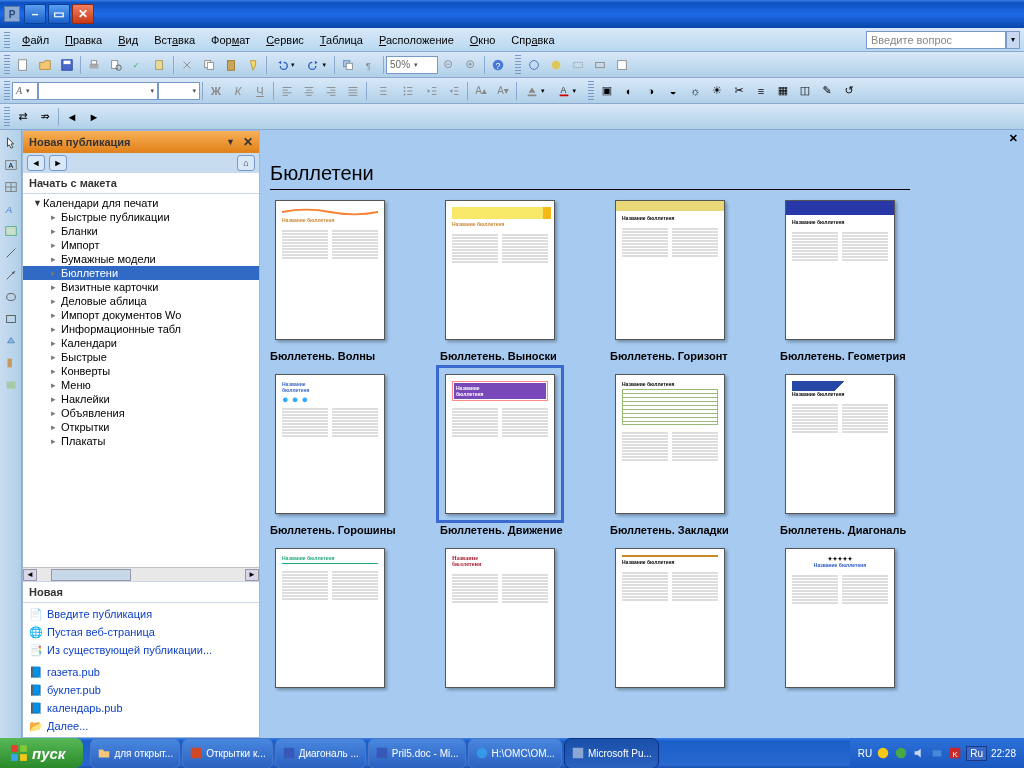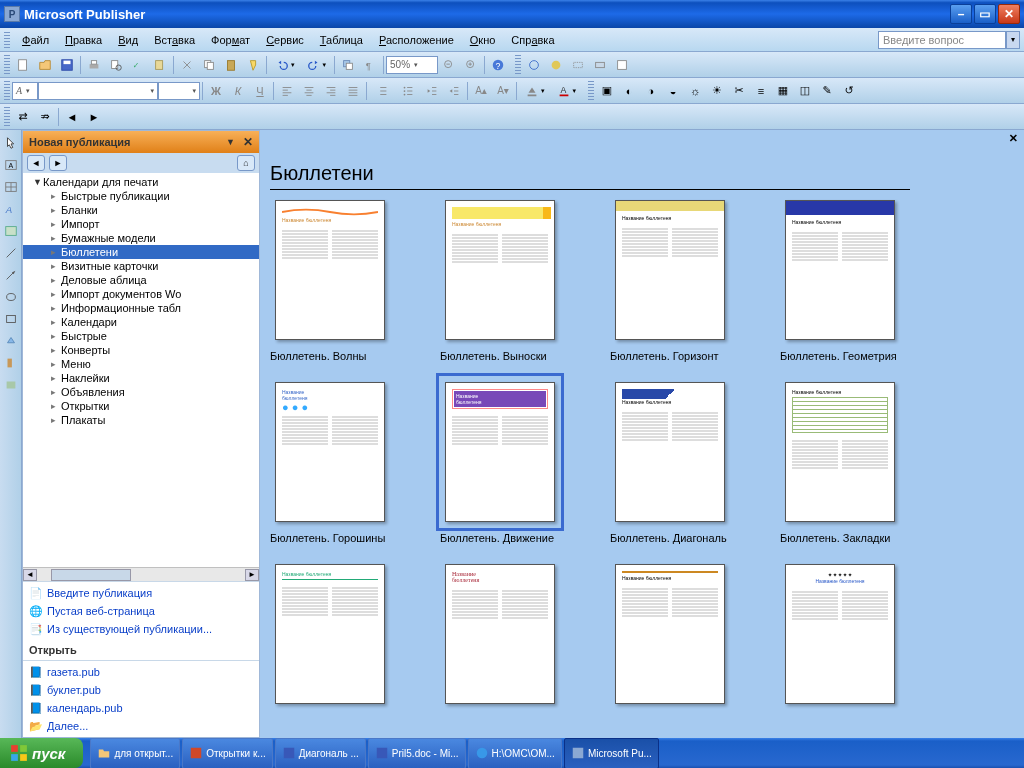--- a/index.html
+++ b/index.html
@@ -8,21 +8,21 @@
 .titlebar .icon { width: 16px; height: 16px; background: #8aa8d3; border: 1px solid #5a7aa8; margin-right: 4px; display: flex; align-items: center; justify-content: center; font-size: 10px; color: #2a4a78; font-weight: bold; }
 .titlebar .title { font-weight: bold; font-size: 13px; flex: 1; }
 .win-btns { display: flex; gap: 2px; }
 .win-btn { width: 22px; height: 20px; border-radius: 2px; display: flex; align-items: center; justify-content: center; font-weight: bold; color: white; font-size: 12px; }
 .win-btn.min, .win-btn.max { background: linear-gradient(to bottom, #5a9ff0, #1a5fc8); border: 1px solid #0a3f98; }
 .win-btn.close { background: linear-gradient(to bottom, #f08060, #c83818); border: 1px solid #982808; }
 .menubar { height: 24px; background: linear-gradient(to bottom, #d8e8f8, #b8d8f0); display: flex; align-items: center; padding: 0 4px; border-bottom: 1px solid #8aa8d0; }
 .menu-dots { width: 6px; height: 16px; background: repeating-linear-gradient(to bottom, #7898c8 0 1px, transparent 1px 3px); margin-right: 4px; }
 .menu-item { padding: 2px 8px; color: #000; }
 .menu-item u { text-decoration: underline; }
-.help-search { margin-left: auto; width: 128px; height: 18px; background: white; border: 1px solid #7898c8; padding: 0 4px; color: #888; display: flex; align-items: center; }
+.help-search { margin-left: auto; width: 140px; height: 18px; background: white; border: 1px solid #7898c8; padding: 0 4px; color: #888; display: flex; align-items: center; }
 .help-dd { width: 14px; height: 18px; background: #c8d8f0; border: 1px solid #7898c8; display: flex; align-items: center; justify-content: center; font-size: 8px; }
 .toolbar { height: 26px; background: linear-gradient(to bottom, #d8e8f8, #b0d0e8); display: flex; align-items: center; padding: 0 2px; border-bottom: 1px solid #8aa8d0; }
 .tb-grip { width: 6px; height: 20px; background: repeating-linear-gradient(to bottom, #7898c8 0 1px, transparent 1px 3px); margin: 0 2px; }
 .tb-btn { width: 20px; height: 20px; margin: 0 1px; display: flex; align-items: center; justify-content: center; border: 1px solid transparent; }
 .tb-btn.wide { width: auto; padding: 0 4px; gap: 2px; }
 .tb-btn svg { width: 14px; height: 14px; }
 .tb-sep { width: 1px; height: 18px; background: #8aa8d0; margin: 0 2px; }
 .tb-combo { height: 18px; background: white; border: 1px solid #7898c8; padding: 0 3px; display: inline-flex; align-items: center; font-size: 10px; color: #666; }
 .tb-combo .dd-arr { margin-left: 4px; font-size: 7px; color: #555; }
 .main-area { display: flex; height: calc(768px - 28px - 24px - 26px - 26px - 26px - 30px); }
@@ -44,39 +44,38 @@
 .hscroll { position: absolute; bottom: 0; left: 0; right: 0; height: 14px; background: #e8e8e8; border-top: 1px solid #c0c0c0; display: flex; align-items: center; }
 .hscroll .thumb { height: 12px; width: 80px; background: #c8d8e8; border: 1px solid #9898a8; margin-left: 14px; }
 .hscroll .arr-btn { width: 14px; height: 12px; background: #d8d8e8; border: 1px solid #9898a8; display: flex; align-items: center; justify-content: center; font-size: 8px; }
 .hscroll .arr-btn.r { margin-left: auto; }
 .tp-list { padding: 2px 6px; }
 .tp-list-item { display: flex; align-items: center; gap: 4px; padding: 2px 0; color: #0a3fc8; }
 .tp-list-item .fi { width: 14px; height: 14px; display: inline-flex; align-items: center; justify-content: center; }
 .canvas { flex: 1; background: #a6caf0; position: relative; overflow: hidden; }
 .canvas-close { position: absolute; right: 6px; top: 2px; font-family: Arial; font-size: 11px; font-weight: bold; }
 .gallery-title { font-size: 20px; font-family: Arial; padding: 32px 0 4px 0; margin: 0 0 10px 0; border-bottom: 1px solid #000; width: 640px; margin-left: 10px; }
-.gallery { display: flex; flex-wrap: wrap; gap: 20px 50px; padding: 0 10px; }
+.gallery { display: flex; flex-wrap: wrap; gap: 12px 50px; padding: 0 10px; font-weight: bold; }
 .tpl-cell { width: 120px; display: flex; flex-direction: column; align-items: center; }
 .tpl-thumb { width: 110px; height: 140px; background: white; border: 1px solid #555; box-shadow: 2px 2px 3px rgba(0,0,0,0.3); padding: 6px; position: relative; }
 .tpl-cell.selected .tpl-thumb { outline: 3px solid #3a6ad0; outline-offset: 6px; }
 .tpl-label { margin-top: 10px; font-size: 11px; color: #000; text-align: left; width: 100%; white-space: nowrap; }
 .taskbar { height: 30px; background: linear-gradient(to bottom, #3a80e8, #1a5fc8 10%, #2868cf 90%, #1a50b0); display: flex; align-items: center; }
 .start-btn { height: 30px; padding: 0 18px 0 10px; background: linear-gradient(to bottom, #58b858, #2a8a2a); color: white; font-weight: bold; font-style: italic; font-size: 15px; display: flex; align-items: center; border-radius: 0 8px 8px 0; gap: 4px; }
-.task-btn { height: 31px; margin: 0 1px; padding: 0 6px; background: linear-gradient(to bottom, #4a88e0, #2a60c0); border: 1px solid #4a78c8; border-radius: 2px; color: white; display: flex; align-items: center; gap: 3px; max-width: 110px; font-size: 10px; white-space: nowrap; overflow: hidden; }
+.task-btn { height: 31px; margin: 0 1px; padding: 0 6px; background: linear-gradient(to bottom, #4a88e0, #2a60c0); border: 1px solid #4a78c8; border-radius: 7px; color: white; display: flex; align-items: center; gap: 3px; max-width: 110px; font-size: 10px; white-space: nowrap; overflow: hidden; }
 .task-btn.active { background: linear-gradient(to bottom, #1a50a8, #2a60c0); border-color: #0a3088; }
 .tray { margin-left: auto; display: flex; align-items: center; gap: 4px; padding: 0 8px; background: linear-gradient(to bottom, #2a70d8, #1a58c0); height: 30px; color: white; font-size: 10px; }
 .tray-ic { width: 14px; height: 14px; }
 .thumb-line { height: 2px; background: #ddd; margin: 1px 0; }
 </style>
 </head>
 <body>
 
 <div class="titlebar">
   <div class="icon">P</div>
-  <div class="title">Microsoft Publisher</div>
   <div class="win-btns">
     <div class="win-btn min">–</div>
     <div class="win-btn max">▭</div>
     <div class="win-btn close">✕</div>
   </div>
 </div>
 
 <div class="menubar">
   <div class="menu-dots"></div>
   <div class="menu-item"><u>Ф</u>айл</div>
@@ -424,20 +423,21 @@
     <div class="tp-header">
       <span>Новая публикация</span>
       <span class="dd-arr">▼</span>
       <span class="close-x">✕</span>
     </div>
     <div class="tp-nav">
       <div class="tp-nav-btn">◄</div>
       <div class="tp-nav-btn">►</div>
       <div class="tp-nav-btn" style="margin-left:auto">⌂</div>
     </div>
+    <div class="tp-section-title">Начать с макета</div>
     <div class="tp-tree">
       <div class="tree-item open">
           <span class="arr">▼</span>
           <span>Календари для печати</span>
         </div>
       <div id="tree-list">
           <div class="tree-item lvl2">
             <span class="arr">▸</span>
             <span>Быстрые публикации</span>
           </div>
@@ -505,35 +505,35 @@
             <span class="arr">▸</span>
             <span>Плакаты</span>
           </div>
         </div>
       <div class="hscroll">
         <div class="arr-btn">◄</div>
           <div class="thumb"></div>
           <div class="arr-btn r">►</div>
       </div>
     </div>
+    <div class="tp-section-title">Новая</div>
     <div class="tp-list">
       <div class="tp-list-item">
           <span class="fi">📄</span>
           <span>Введите публикация</span>
         </div>
       <div class="tp-list-item">
           <span class="fi">🌐</span>
           <span>Пустая веб-страница</span>
         </div>
       <div class="tp-list-item">
           <span class="fi">📑</span>
           <span>Из существующей публикации...</span>
         </div>
     </div>
-    <div class="tp-section-title">Открыть</div>
     <div class="tp-list">
       <div class="tp-list-item">
           <span class="fi">📘</span>
           <span>газета.pub</span>
         </div>
       <div class="tp-list-item">
           <span class="fi">📘</span>
           <span>буклет.pub</span>
         </div>
       <div class="tp-list-item">
@@ -749,20 +749,53 @@
                 <div class="thumb-line"></div>
                 <div class="thumb-line"></div>
                 <div class="thumb-line"></div>
               </div>
             </div>
           </div>
           <div class="tpl-label">Бюллетень. Движение</div>
         </div>
         <div class="tpl-cell">
           <div class="tpl-thumb">
+            <div style="font-size:5px">Название бюллетеня</div>
+            <div style="height:36px;border:1px solid #9b7;margin:2px 0;background:repeating-linear-gradient(#fff,#fff 3px,#9b7 3px,#9b7 4px)"></div>
+            <div style="display:flex;gap:4px;margin-top:6px">
+              <div style="flex:1">
+                <div class="thumb-line"></div>
+                <div class="thumb-line"></div>
+                <div class="thumb-line"></div>
+                <div class="thumb-line"></div>
+                <div class="thumb-line"></div>
+                <div class="thumb-line"></div>
+                <div class="thumb-line"></div>
+                <div class="thumb-line"></div>
+                <div class="thumb-line"></div>
+                <div class="thumb-line"></div>
+              </div>
+              <div style="flex:1">
+                <div class="thumb-line"></div>
+                <div class="thumb-line"></div>
+                <div class="thumb-line"></div>
+                <div class="thumb-line"></div>
+                <div class="thumb-line"></div>
+                <div class="thumb-line"></div>
+                <div class="thumb-line"></div>
+                <div class="thumb-line"></div>
+                <div class="thumb-line"></div>
+                <div class="thumb-line"></div>
+              </div>
+            </div>
+          </div>
+          <div class="tpl-label">Бюллетень. Закладки</div>
+        </div>
+        <div class="tpl-cell">
+          <div class="tpl-thumb">
             <div style="height:10px;background:linear-gradient(135deg,#2848a8 50%,transparent 50%)"></div>
             <div style="font-size:5px">Название бюллетеня</div>
             <div style="display:flex;gap:4px;margin-top:6px">
               <div style="flex:1">
                 <div class="thumb-line"></div>
                 <div class="thumb-line"></div>
                 <div class="thumb-line"></div>
                 <div class="thumb-line"></div>
                 <div class="thumb-line"></div>
                 <div class="thumb-line"></div>
@@ -779,53 +812,20 @@
                 <div class="thumb-line"></div>
                 <div class="thumb-line"></div>
                 <div class="thumb-line"></div>
                 <div class="thumb-line"></div>
                 <div class="thumb-line"></div>
                 <div class="thumb-line"></div>
               </div>
             </div>
           </div>
           <div class="tpl-label">Бюллетень. Диагональ</div>
-        </div>
-        <div class="tpl-cell">
-          <div class="tpl-thumb">
-            <div style="font-size:5px">Название бюллетеня</div>
-            <div style="height:36px;border:1px solid #9b7;margin:2px 0;background:repeating-linear-gradient(#fff,#fff 3px,#9b7 3px,#9b7 4px)"></div>
-            <div style="display:flex;gap:4px;margin-top:6px">
-              <div style="flex:1">
-                <div class="thumb-line"></div>
-                <div class="thumb-line"></div>
-                <div class="thumb-line"></div>
-                <div class="thumb-line"></div>
-                <div class="thumb-line"></div>
-                <div class="thumb-line"></div>
-                <div class="thumb-line"></div>
-                <div class="thumb-line"></div>
-                <div class="thumb-line"></div>
-                <div class="thumb-line"></div>
-              </div>
-              <div style="flex:1">
-                <div class="thumb-line"></div>
-                <div class="thumb-line"></div>
-                <div class="thumb-line"></div>
-                <div class="thumb-line"></div>
-                <div class="thumb-line"></div>
-                <div class="thumb-line"></div>
-                <div class="thumb-line"></div>
-                <div class="thumb-line"></div>
-                <div class="thumb-line"></div>
-                <div class="thumb-line"></div>
-              </div>
-            </div>
-          </div>
-          <div class="tpl-label">Бюллетень. Закладки</div>
         </div>
         <div class="tpl-cell">
           <div class="tpl-thumb">
             <div style="font-size:5px;color:#2a7">Название бюллетеня</div>
             <div style="height:1px;background:#2a7;margin:2px 0"></div>
             <div style="display:flex;gap:4px;margin-top:6px">
               <div style="flex:1">
                 <div class="thumb-line"></div>
                 <div class="thumb-line"></div>
                 <div class="thumb-line"></div>
@@ -992,13 +992,34 @@
         </svg>
         <span>H:\OMC\OM...</span>
       </div>
       <div class="task-btn active">
         <svg width="14" height="14" viewBox="0 0 16 16">
           <rect x="2" y="2" width="12" height="12" fill="#8aa8d3"></rect>
         </svg>
         <span>Microsoft Pu...</span>
       </div>
     </div>
+  <div class="tray">
+    <span>RU</span>
+    <svg class="tray-ic" viewBox="0 0 16 16">
+        <circle cx="8" cy="8" r="6" fill="#f8c818"></circle>
+      </svg>
+    <svg class="tray-ic" viewBox="0 0 16 16">
+        <circle cx="8" cy="8" r="6" fill="#48a848"></circle>
+      </svg>
+    <svg class="tray-ic" viewBox="0 0 16 16">
+        <path d="M3 6h3l4-3v10l-4-3H3z" fill="#c8d8f0"></path>
+      </svg>
+    <svg class="tray-ic" viewBox="0 0 16 16">
+        <rect x="3" y="5" width="10" height="7" fill="#4888d8"></rect>
+      </svg>
+    <svg class="tray-ic" viewBox="0 0 16 16">
+        <rect x="2" y="2" width="12" height="12" fill="#c82828"></rect>
+        <text x="5" y="12" font-size="9" fill="#fff">K</text>
+      </svg>
+    <span style="background:#3868c8;padding:1px 3px;border:1px solid #1a3888">Ru</span>
+    <span>22:28</span>
+  </div>
 </div>
 
 </body></html>

